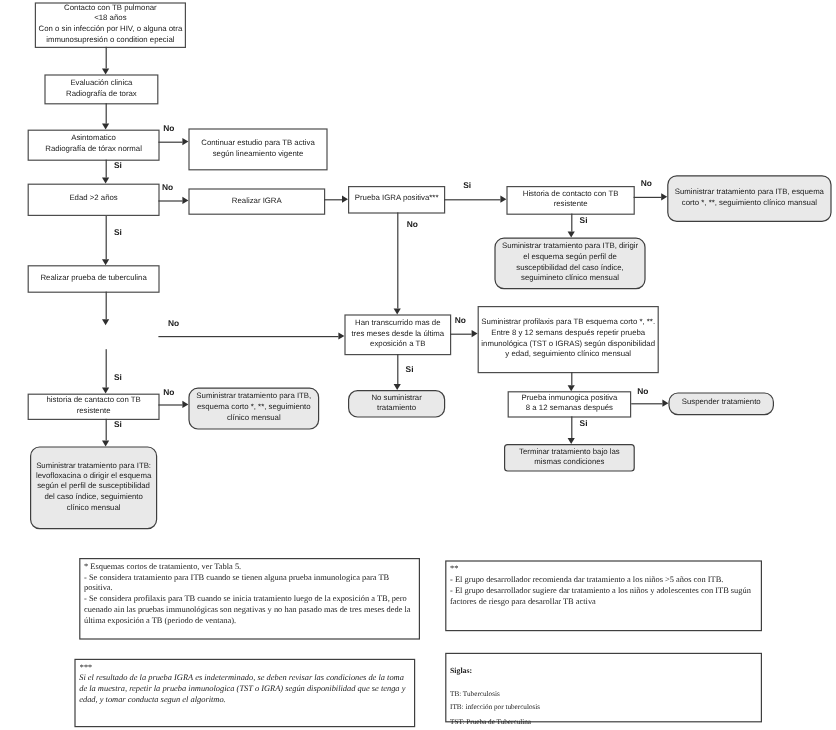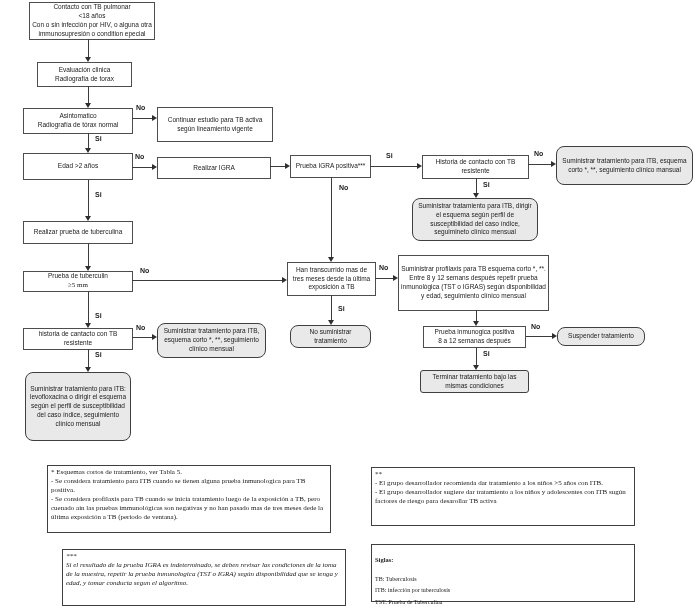--- a/index.html
+++ b/index.html
@@ -40,24 +40,20 @@
   <div class="node" style="left:23px;top:108px;width:110px;height:26px">Asintomatico
 Radiografía de tórax normal</div>
   <div class="node" style="left:157px;top:107px;width:116px;height:35px">Continuar estudio para TB activa según lineamiento vigente</div>
   <div class="node" style="left:23px;top:153px;width:110px;height:27px">Edad &gt;2 años</div>
   <div class="node" style="left:157px;top:157px;width:114px;height:22px">Realizar IGRA</div>
   <div class="node" style="left:290px;top:155px;width:81px;height:23px">Prueba IGRA positiva***</div>
   <div class="node" style="left:422px;top:155px;width:107px;height:24px">Historia de contacto con TB resistente</div>
   <div class="node terminal" style="left:556px;top:146px;width:137px;height:39px">Suministrar tratamiento para ITB, esquema corto *, **, seguimiento clínico mansual</div>
   <div class="node terminal" style="left:412px;top:198px;width:126px;height:43px">Suministrar tratamiento para ITB, dirigir el esquema según perfil de susceptibilidad del caso índice, seguimineto clínico mensual</div>
   <div class="node" style="left:23px;top:221px;width:110px;height:23px">Realizar prueba de tuberculina</div>
-  <div class="node" style="left:23px;top:271px;width:110px;height:21px">
-    <span>Prueba de tuberculin</span>
-    <span class="serifline">≥5 mm</span>
-  </div>
   <div class="node" style="left:23px;top:328px;width:110px;height:22px">historia de cantacto con TB resistente</div>
   <div class="node terminal" style="left:157px;top:323px;width:109px;height:35px">Suministrar tratamiento para ITB, esquema corto *, **, seguimiento clínico mensual</div>
   <div class="node terminal" style="left:25px;top:372px;width:106px;height:69px">Suministrar tratamiento para ITB: levofloxacina o dirigir el esquema según el perfil de susceptibilidad del caso índice, seguimiento clínico mensual</div>
   <div class="node" style="left:287px;top:262px;width:89px;height:34px">Han transcurrido mas de tres meses desde la última exposición a TB</div>
   <div class="node terminal" style="left:290px;top:325px;width:81px;height:23px">No suministrar tratamiento</div>
   <div class="node" style="left:398px;top:255px;width:151px;height:56px">Suministrar profilaxis para TB esquema corto *, **. Entre 8 y 12 semans después repetir prueba inmunológica (TST o IGRAS) según disponibilidad y edad, seguimiento clínico mensual</div>
   <div class="node" style="left:423px;top:326px;width:103px;height:22px">Prueba inmunogica positiva
 8 a 12 semanas después</div>
   <div class="node terminal" style="left:557px;top:327px;width:88px;height:19px">Suspender tratamiento</div>
   <div class="node terminal r3" style="left:420px;top:370px;width:109px;height:23px">Terminar tratamiento bajo las mismas condiciones</div>
@@ -116,21 +112,21 @@
   <div class="el" style="left:483px;top:350px">Si</div>
   <div class="el" style="left:136px;top:104px">No</div>
   <div class="el" style="left:135px;top:153px">No</div>
   <div class="el" style="left:339px;top:184px">No</div>
   <div class="el" style="left:534px;top:150px">No</div>
   <div class="el" style="left:140px;top:267px">No</div>
   <div class="el" style="left:136px;top:324px">No</div>
   <div class="el" style="left:379px;top:264px">No</div>
   <div class="el" style="left:531px;top:323px">No</div>
 
-  <div class="fnote" style="left:47px;top:465px;width:284px;height:68px">* Esquemas cortos de tratamiento, ver Tabla 5.
+  <div class="fnote" style="left:66px;top:465px;width:284px;height:68px">* Esquemas cortos de tratamiento, ver Tabla 5.
 - Se considera tratamiento para ITB cuando se tienen alguna prueba  inmunologica para TB positiva.
 - Se considera profilaxis para TB cuando se inicia tratamiento luego de la exposición a TB, pero cuenado ain las pruebas immunológicas son negativas y no han pasado mas de tres meses dede la última exposición a TB (periodo de ventana).</div>
   <div class="fnote" style="left:371px;top:467px;width:264px;height:59px">**
 - El grupo desarrollador recomienda dar tratamiento a los niños &gt;5 años con ITB.
 - El grupo desarrollador sugiere dar tratamiento a los niños y adolescentes con ITB sugún factores de riesgo para desarollar TB activa</div>
   <div class="fnote italic" style="left:62px;top:549px;width:284px;height:57px">***
 Si el resultado de la prueba IGRA es indeterminado, se deben revisar las condiciones de la toma de la muestra, repetir la prueba inmunologica (TST o IGRA) según disponibilidad que se tenga y edad, y tomar conducta segun el algoritmo.</div>
   <div class="fnote" style="left:371px;top:544px;width:264px;height:58px">
     <span class="siglas-title">Siglas:</span>
     <span class="siglas-body">TB: Tuberculosis

